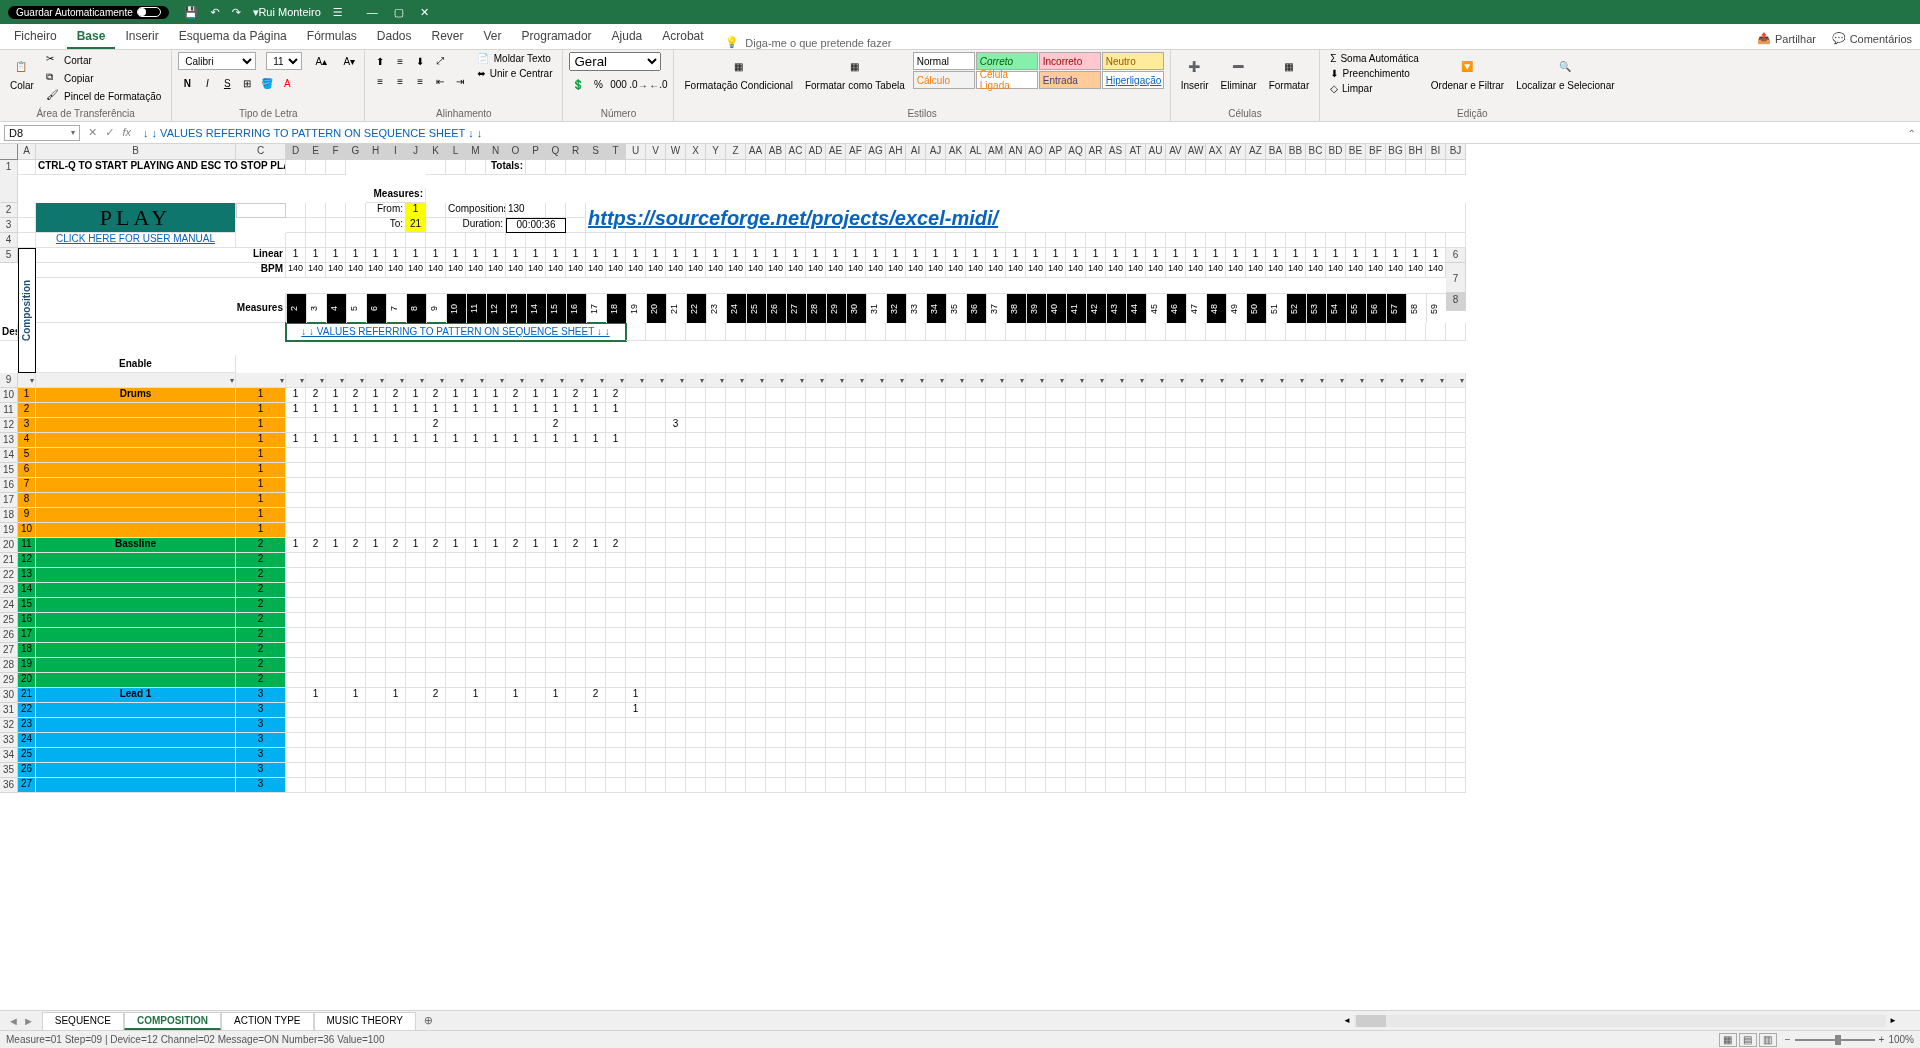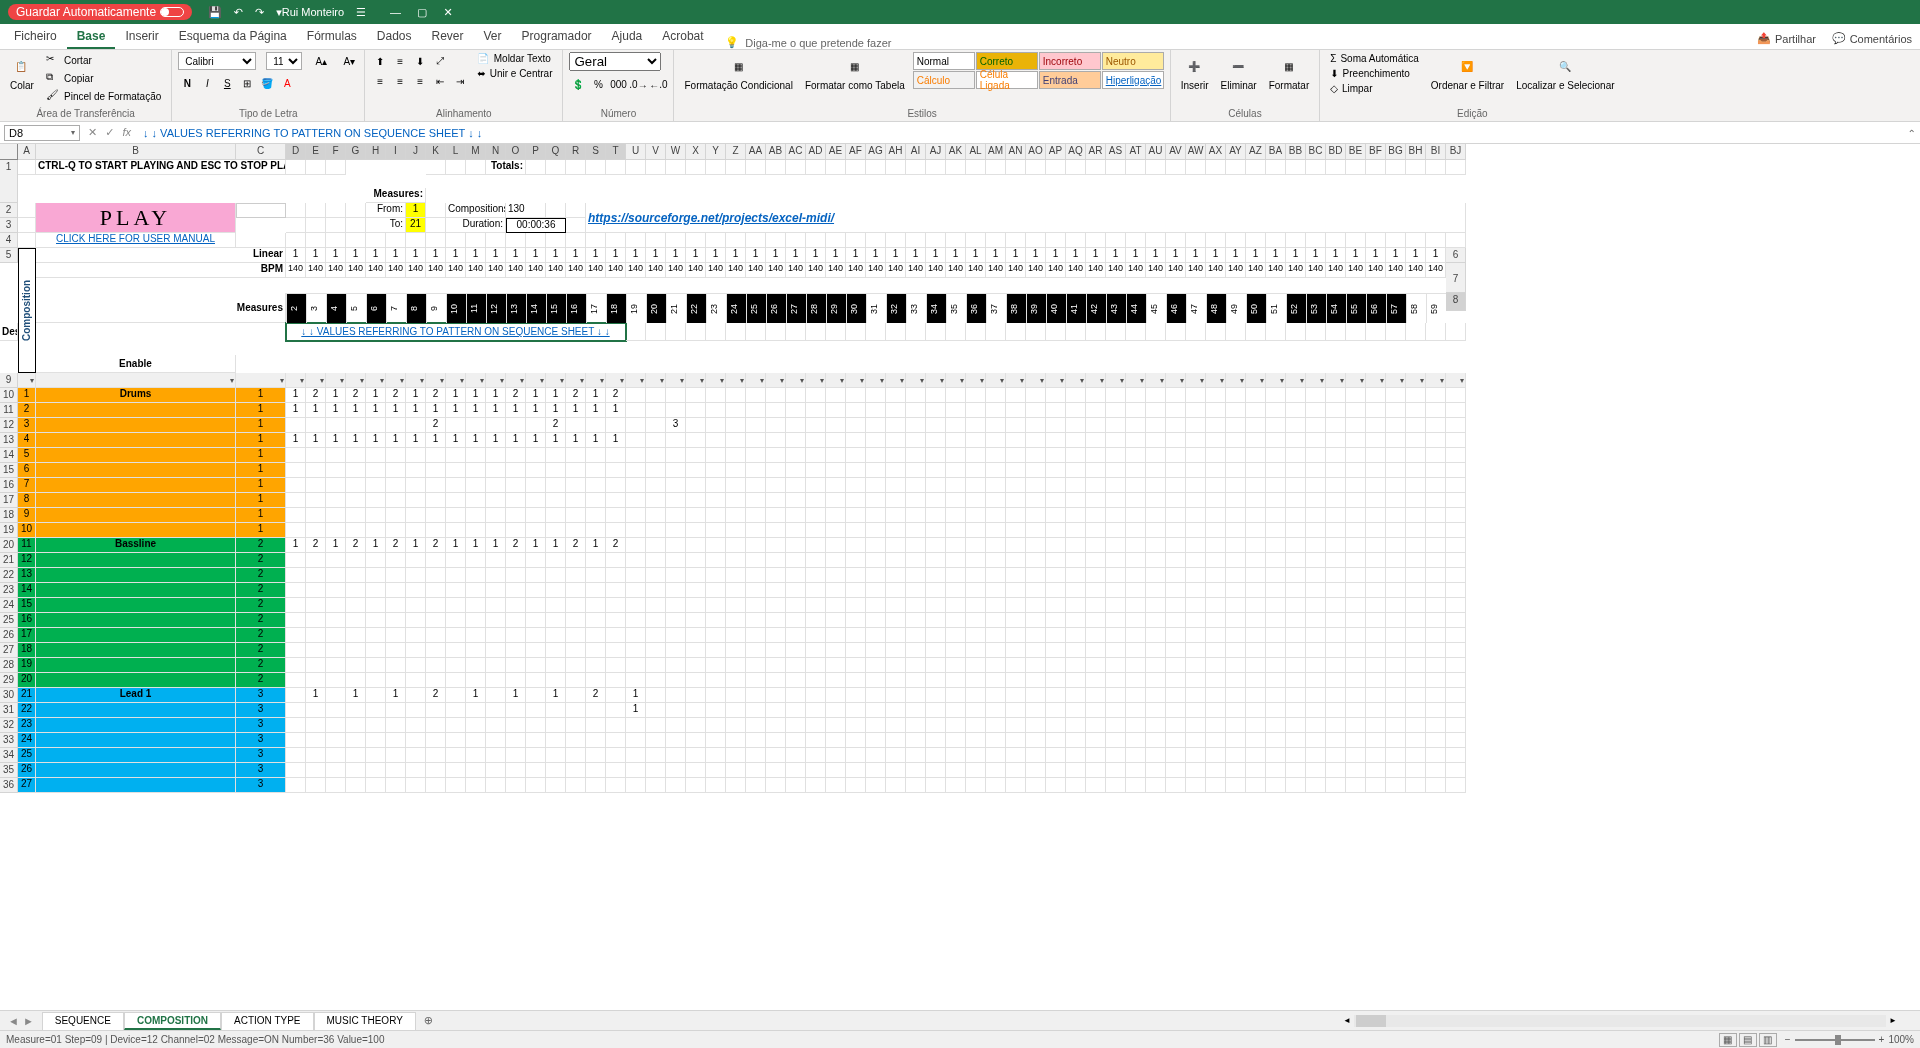--- a/index.html
+++ b/index.html
@@ -1,21 +1,21 @@
 <!DOCTYPE html>
 <html><head>
 <meta charset="utf-8">
 <style>
 * { margin: 0; padding: 0; box-sizing: border-box; font-family: 'Segoe UI', Tahoma, sans-serif; }
 body { background: #fff; font-size: 11px; overflow: hidden; }
 
 
 .titlebar { background: #217346; height: 24px; display: flex; align-items: center; color: #fff; font-size: 11px; }
 .titlebar .left { display: flex; align-items: center; padding-left: 8px; gap: 8px; }
-.titlebar .autosave { background: #ef4444; border-radius: 10px; padding: 1px 8px; font-size: 12px; display: flex; align-items: center; gap: 4px; }
+.titlebar .autosave { background: #000000; border-radius: 10px; padding: 1px 8px; font-size: 10px; display: flex; align-items: center; gap: 4px; }
 .titlebar .toggle { width: 24px; height: 10px; border: 1px solid #fff; border-radius: 5px; position: relative; }
 .titlebar .toggle::after { content: ''; position: absolute; width: 8px; height: 8px; background: #fff; border-radius: 50%; top: 0; left: 0; }
 .titlebar .qat { display: flex; gap: 12px; margin-left: 8px; }
 .titlebar .qat span { cursor: pointer; }
 .titlebar .center { flex: 1; text-align: center; }
 .titlebar .right { display: flex; align-items: center; gap: 12px; padding-right: 8px; }
 .titlebar .winbtns { display: flex; gap: 16px; margin-left: 12px; }
 
 
 .ribbon-tabs { background: #fff; height: 26px; display: flex; align-items: flex-end; border-bottom: 1px solid #d4d4d4; padding-left: 4px; }
@@ -34,21 +34,21 @@
 .ribbon-btn-lg .icon { width: 24px; height: 24px; margin-bottom: 2px; display: flex; align-items: center; justify-content: center; }
 .ribbon-col { display: flex; flex-direction: column; gap: 2px; }
 .ribbon-btn-sm { display: flex; align-items: center; gap: 4px; padding: 1px 4px; cursor: pointer; font-size: 10px; }
 .ribbon-btn-sm .icon { width: 14px; height: 14px; }
 .font-select { display: flex; gap: 10px; }
 .font-select select, .font-select input { font-size: 10px; border: 1px solid #ababab; background: #fff; padding: 1px 2px; }
 .fmt-row { display: flex; gap: 2px; }
 .fmt-btn { width: 18px; height: 18px; border: 1px solid transparent; display: flex; align-items: center; justify-content: center; cursor: pointer; font-size: 10px; }
 .style-box { width: 62px; height: 18px; border: 1px solid #ababab; font-size: 10px; display: flex; align-items: center; padding-left: 3px; cursor: pointer; }
 .style-normal { background: #fff; color: #000; }
-.style-correto { background: #eab308; color: #006100; }
+.style-correto { background: #86efac; color: #006100; font-style: italic; }
 .style-incorreto { background: #ffc7ce; color: #9c0006; }
 .style-neutro { background: #ffeb9c; color: #9c5700; }
 .style-calculo { background: #f2f2f2; color: #fa7d00; }
 .style-celula { background: #fff; color: #fa7d00; }
 .style-entrada { background: #ffcc99; color: #3f3f76; }
 .style-hiper { background: #fff; color: #0563c1; text-decoration: underline; }
 
 
 .formula-row { height: 22px; display: flex; align-items: center; border-bottom: 1px solid #d4d4d4; }
 .name-box { width: 76px; border: 1px solid #ababab; margin-left: 4px; padding: 1px 4px; font-size: 11px; background: #fff; display: flex; align-items: center; justify-content: space-between; }
@@ -61,31 +61,31 @@
 .grid-area { position: relative; height: calc(100vh - 185px); overflow: hidden; }
 .col-header { background: #f0f0f0; border-right: 1px solid #d4d4d4; border-bottom: 1px solid #d4d4d4; text-align: center; padding: 1px 0; font-size: 10px; color: #444; height: 16px; cursor: pointer; }
 .col-header.sel { background: #d2d2d2; }
 .row-header { background: #f0f0f0; border-right: 1px solid #d4d4d4; border-bottom: 1px solid #d4d4d4; text-align: center; padding: 1px 2px; font-size: 10px; color: #444; cursor: pointer; }
 .row-header.sel { background: #d2d2d2; }
 .cell { border-right: 1px solid #e0e0e0; border-bottom: 1px solid #e0e0e0; padding: 0 2px; font-size: 10px; height: 15px; overflow: hidden; white-space: nowrap; text-align: center; }
 .cell.left { text-align: left; }
 .cell.right { text-align: right; }
 .corner { background: #f0f0f0; border-right: 1px solid #888; border-bottom: 1px solid #888; cursor: pointer; }
 
-.play-cell { background: #f9a8d4; color: #000; font-family: Georgia, serif; font-size: 22px; text-align: center; font-weight: normal; letter-spacing: 4px; }
+.play-cell { background: #0f766e; color: #000; font-family: Georgia, serif; font-size: 22px; text-align: center; font-weight: normal; letter-spacing: 4px; }
 .link-cell { color: #0563c1; text-decoration: underline; cursor: pointer; }
 .yellow-cell { background: #ffff00; }
 .black-cell { background: #000; color: #fff; }
 .orange-row { background: #ffa500; }
 .green-row { background: #00b050; }
 .blue-row { background: #00b0f0; }
 .filter-cell { background: #f0f0f0; position: relative; }
 .filter-cell::after { content: '▾'; font-size: 8px; color: #555; position: absolute; right: 1px; top: 50%; transform: translateY(-50%); }
 .selected-cell { outline: 2px solid #217346; outline-offset: -1px; }
-.big-link { color: #0563c1; text-decoration: underline; font-size: 12px; font-weight: bold; font-style: italic; }
+.big-link { color: #0563c1; text-decoration: underline; font-size: 20px; font-weight: bold; font-style: italic; }
 .comp-tab { writing-mode: vertical-rl; transform: rotate(180deg); background: #fff; border: 1px solid #000; font-weight: bold; color: #1f4e79; text-align: center; padding: 2px; font-size: 10px; }
 .values-link { color: #0563c1; text-decoration: underline; }
 .bold-cell { font-weight: bold; }
 .rotate-cell { writing-mode: vertical-rl; transform: rotate(180deg); height: 30px; }
 
 
 .sheet-tabs { position: fixed; bottom: 18px; left: 0; right: 0; height: 20px; background: #f0f0f0; border-top: 1px solid #d4d4d4; display: flex; align-items: center; }
 .sheet-nav { display: flex; gap: 4px; padding: 0 8px; color: #888; }
 .sheet-nav span { cursor: pointer; }
 .sheet-tab { padding: 2px 12px; background: #fff; border: 1px solid #d4d4d4; border-bottom: none; font-size: 10px; cursor: pointer; }

